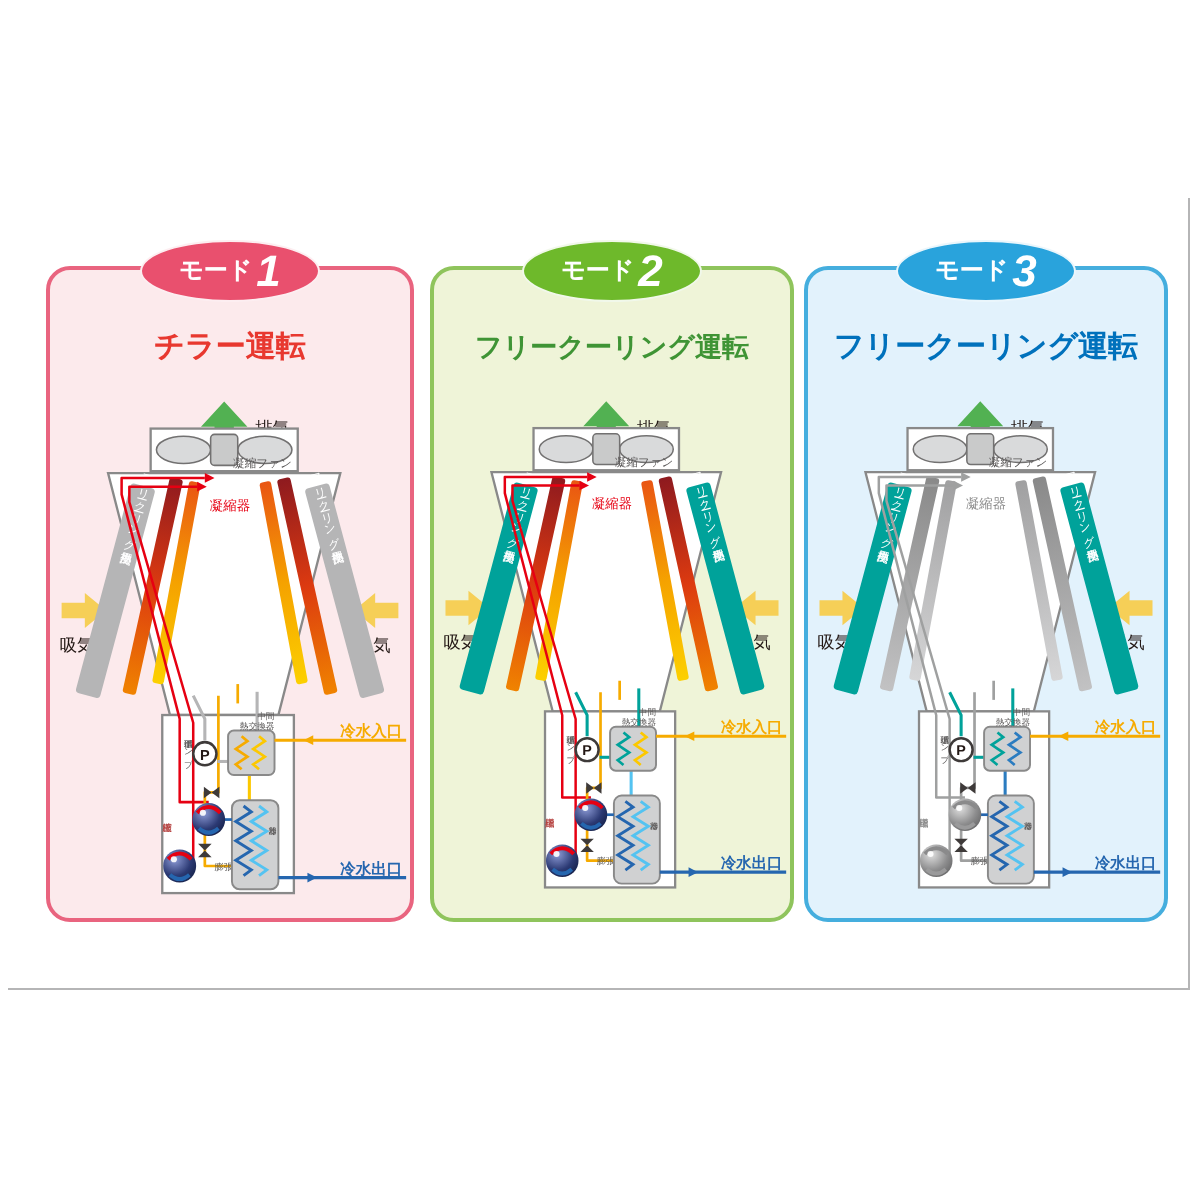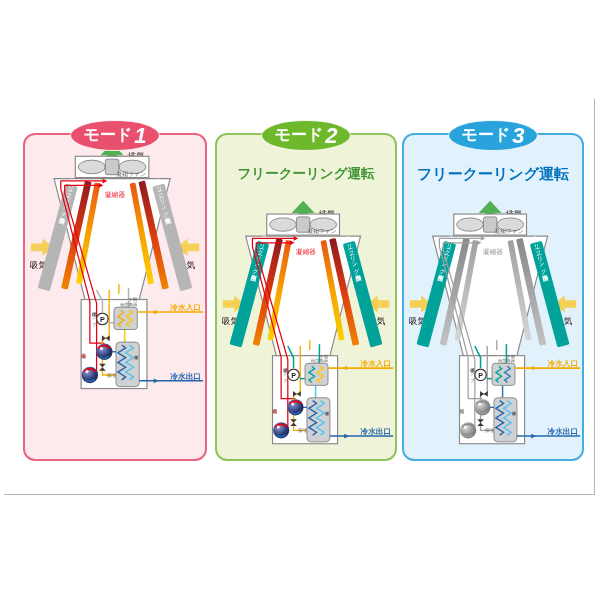--- a/index.html
+++ b/index.html
@@ -12,21 +12,21 @@
   .panel{position:absolute;top:133px;height:328px;border:2.5px solid #ccc;
          border-radius:12px;box-sizing:border-box;}
   #panel-1{left:23px;width:184px;}
   #panel-2{left:215px;width:182px;}
   #panel-3{left:402px;width:182px;}
 
   .badge{position:absolute;top:-15px;left:50%;transform:translateX(-50%);
          width:90px;height:31px;border-radius:50%;display:flex;align-items:center;
          justify-content:center;color:#fff;border:1.5px solid rgba(255,255,255,.9);
          box-sizing:border-box;white-space:nowrap;}
-  .badge .badge-word{font-size:16px;font-weight:bold;letter-spacing:0;}
+  .badge .badge-word{font-size:12px;font-weight:bold;letter-spacing:0;}
   .badge .badge-num{font-size:22px;font-weight:800;font-style:italic;margin-left:2px;line-height:1;}
 
   .title{margin-top:20px;height:38px;display:flex;flex-direction:column;align-items:center;
          justify-content:center;font-weight:bold;font-size:15px;line-height:1.25;text-align:center;}
   .mode2 .title{font-size:13.5px;}
   .title span:empty{display:none;}
 
   .diagram{width:100%;margin-top:0;}
   .diagram svg{display:block;width:100%;}
 
@@ -92,20 +92,24 @@
 
 <div id="stage">
   <div id="frame-bottom" class="frame-line"></div>
   <div id="frame-right" class="frame-line"></div>
 
   <div id="panel-1" class="panel mode1" style="border-color: rgb(233, 100, 127); background: rgb(252, 234, 236); --free-cooling-hx: #b5b5b6; --fc-pipe: #b5b5b6; --refrigerant-hot: #e60012; --refrigerant-liquid: #f6ab00; --condenser-label-color: #e60012; --compressor-label-color: #b5413f; --hx-zig1: #f6ab00; --hx-zig2: #fcc800; --water-link: #fcc800;">
     <div class="badge" style="background: rgb(233, 80, 110);">
       <span class="badge-word">モード</span>
       <span class="badge-num">1</span>
     </div>
+    <div class="title" style="color: rgb(232, 56, 47);">
+      <span>チラー運転</span>
+
+    </div>
     <div class="diagram">
   <svg viewBox="0 0 186 278">
 
     <polygon points="90,8 78,21 85,21 85,28 95,28 95,21 102,21" fill="#52b152"></polygon>
     <text x="106" y="25" font-size="9" fill="#231815">排気</text>
 
     <g>
       <rect x="52" y="22" width="76" height="22" class="unit-outline"></rect>
       <ellipse cx="69" cy="33" rx="14" ry="7" fill="#d9dadb" stroke="#727171" stroke-width="0.8"></ellipse>
       <ellipse cx="111" cy="33" rx="14" ry="7" fill="#d9dadb" stroke="#727171" stroke-width="0.8"></ellipse>

